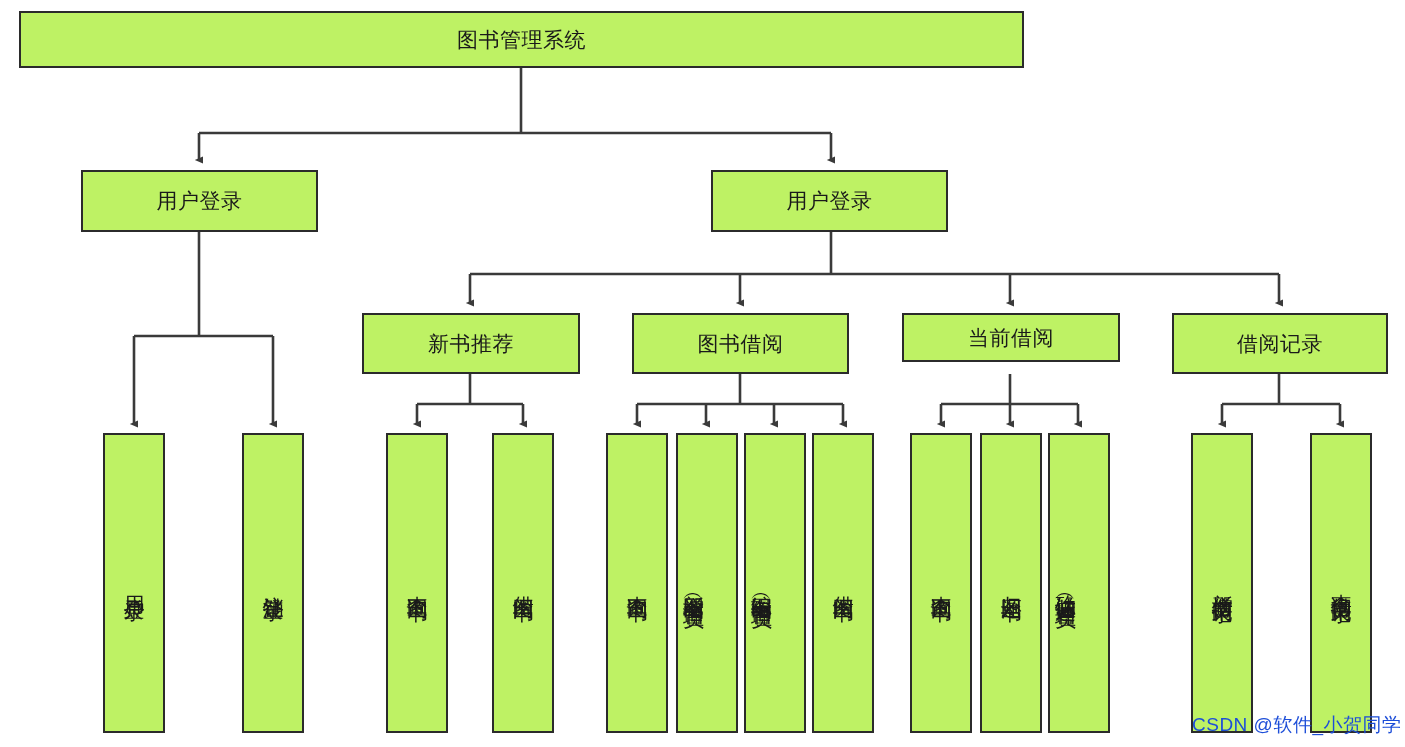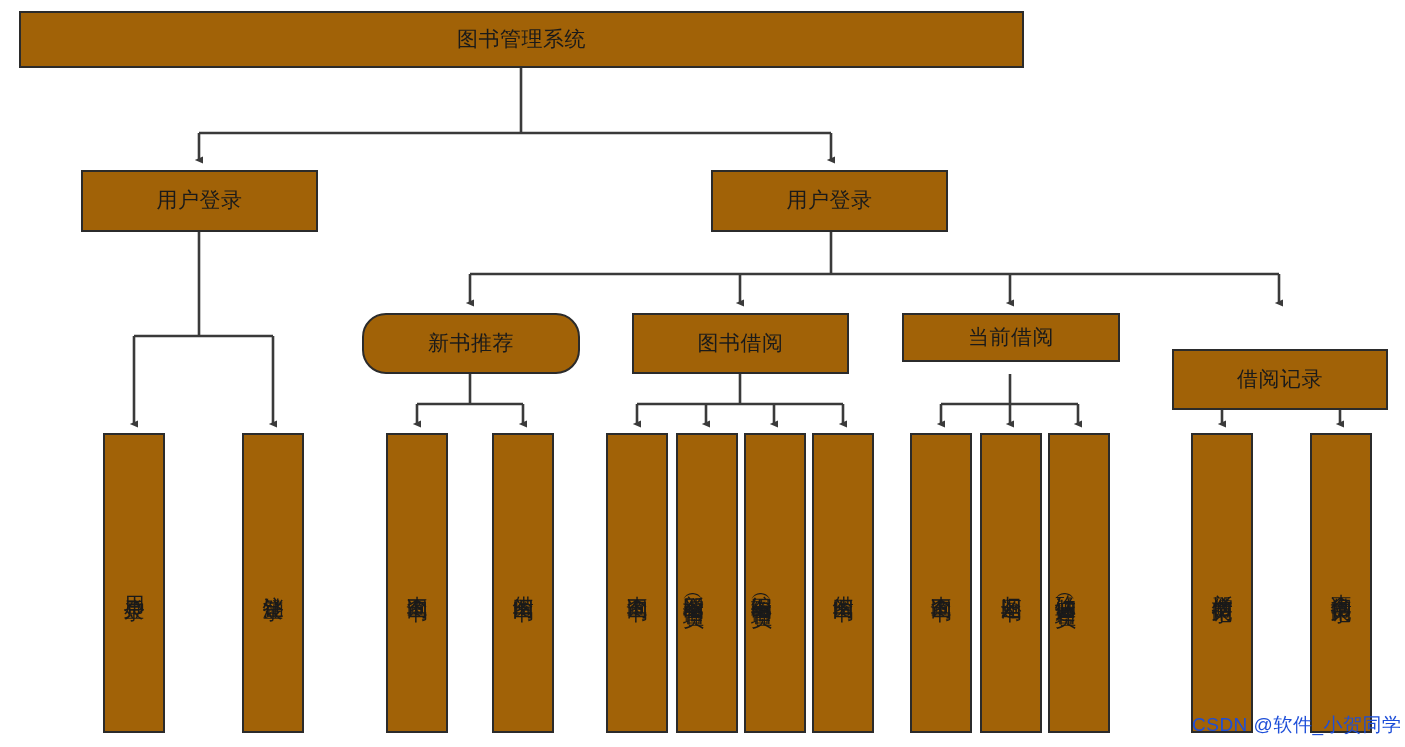--- a/index.html
+++ b/index.html
@@ -17,26 +17,25 @@
   #diagram-root {
     position: absolute;
     left: 0;
     top: 0;
     width: 1405px;
     height: 747px;
   }
   .node-box {
     position: absolute;
     box-sizing: border-box;
-    background: #a16207;
+    background: #bef264;
     border: 2px solid #2b2b2b;
     display: flex;
     align-items: center;
     justify-content: center;
-    font-family: Liberation Serif, serif;
   }
   .node-label-h {
     font-size: 21px;
     color: #1a1a1a;
     line-height: 1.1;
     white-space: nowrap;
     letter-spacing: 0.5px;
   }
   .node-label-v {
     font-size: 21px;
@@ -133,30 +132,30 @@
     <span class="node-label-h">图书管理系统</span>
   </div>
 
   <div class="node-box" style="left:81px; top:170px; width:237px; height:62px;">
     <span class="node-label-h">用户登录</span>
   </div>
   <div class="node-box" style="left:711px; top:170px; width:237px; height:62px;">
     <span class="node-label-h">用户登录</span>
   </div>
 
-  <div class="node-box" style="left:362px; top:313px; width:218px; height:61px;border-radius:24px;">
+  <div class="node-box" style="left:362px; top:313px; width:218px; height:61px;">
     <span class="node-label-h">新书推荐</span>
   </div>
   <div class="node-box" style="left:632px; top:313px; width:217px; height:61px;">
     <span class="node-label-h">图书借阅</span>
   </div>
   <div class="node-box" style="left:902px; top:313px; width:218px; height:49px;">
     <span class="node-label-h">当前借阅</span>
   </div>
-  <div class="node-box" style="left:1172px; top:313px; width:216px; height:61px;margin-top:36px;">
+  <div class="node-box" style="left:1172px; top:313px; width:216px; height:61px;">
     <span class="node-label-h">借阅记录</span>
   </div>
 
   <div class="node-box vbox-center" style="left:103px; top:433px; width:62px; height:300px;">
     <span class="node-label-v">用户登录</span>
   </div>
   <div class="node-box vbox-center" style="left:242px; top:433px; width:62px; height:300px;">
     <span class="node-label-v">注销登录</span>
   </div>
 

